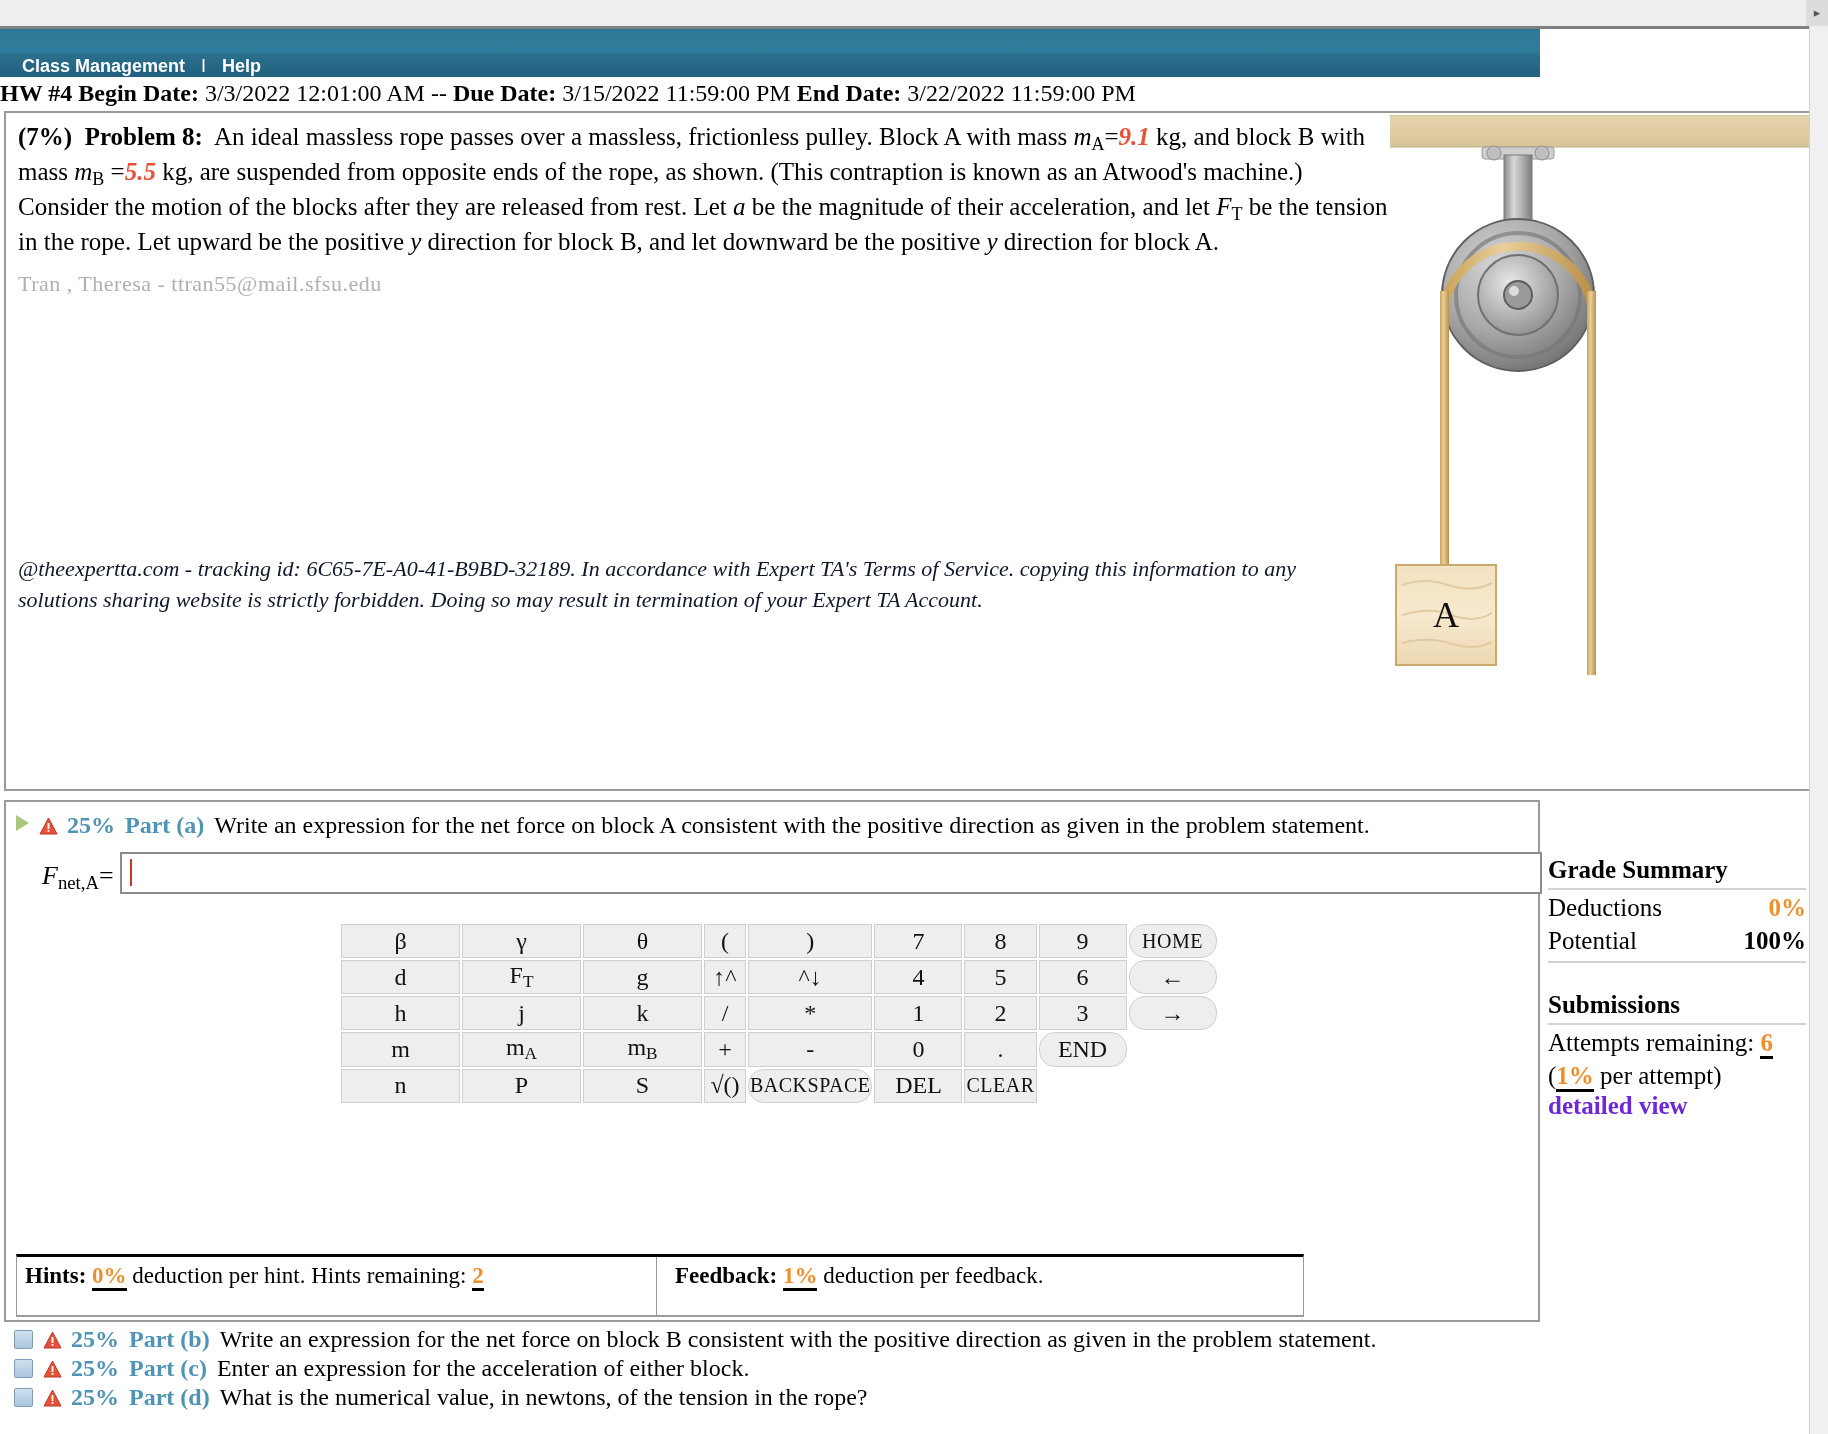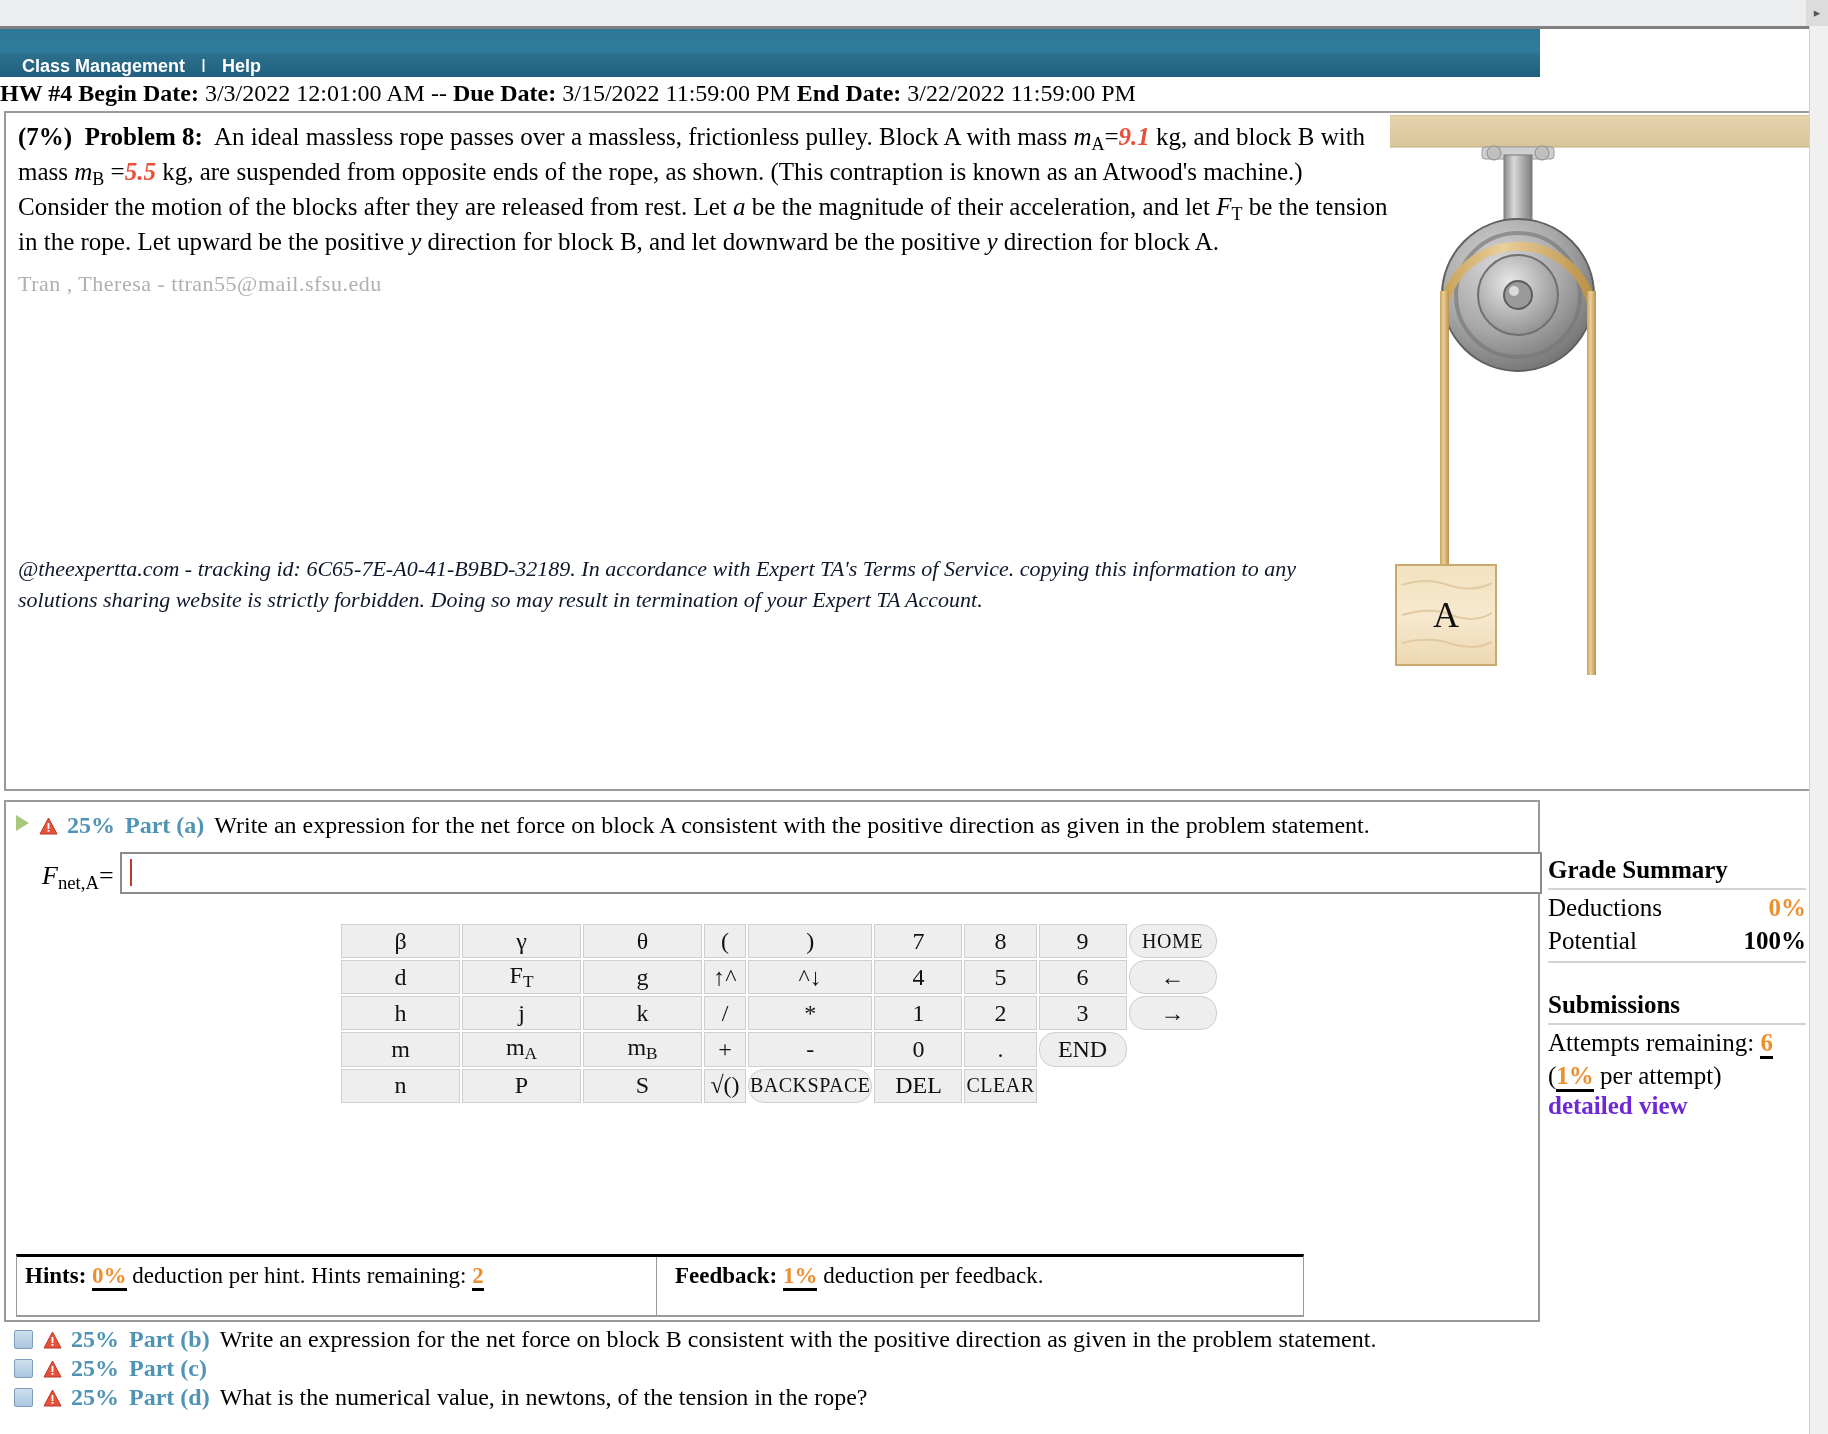--- a/index.html
+++ b/index.html
@@ -448,20 +448,21 @@
       </div>
       <div class="bpart">
         <span class="box-icon"></span>
         <span class="warn-icon"><svg width="19" height="18" viewBox="0 0 19 18">
             <polygon points="9.5,1 18,17 1,17" fill="#e8503a" stroke="#b63a27" stroke-width="1"></polygon>
             <rect x="8.6" y="6" width="1.8" height="6" fill="#fff"></rect>
             <rect x="8.6" y="13" width="1.8" height="1.8" fill="#fff"></rect>
           </svg></span>
         <span class="part-label">25%</span>
         <span class="part-label">Part (c)</span>
+        <span class="part-prompt">Enter an expression for the acceleration of either block.</span>
       </div>
       <div class="bpart">
         <span class="box-icon"></span>
         <span class="warn-icon"><svg width="19" height="18" viewBox="0 0 19 18">
             <polygon points="9.5,1 18,17 1,17" fill="#e8503a" stroke="#b63a27" stroke-width="1"></polygon>
             <rect x="8.6" y="6" width="1.8" height="6" fill="#fff"></rect>
             <rect x="8.6" y="13" width="1.8" height="1.8" fill="#fff"></rect>
           </svg></span>
         <span class="part-label">25%</span>
         <span class="part-label">Part (d)</span>

